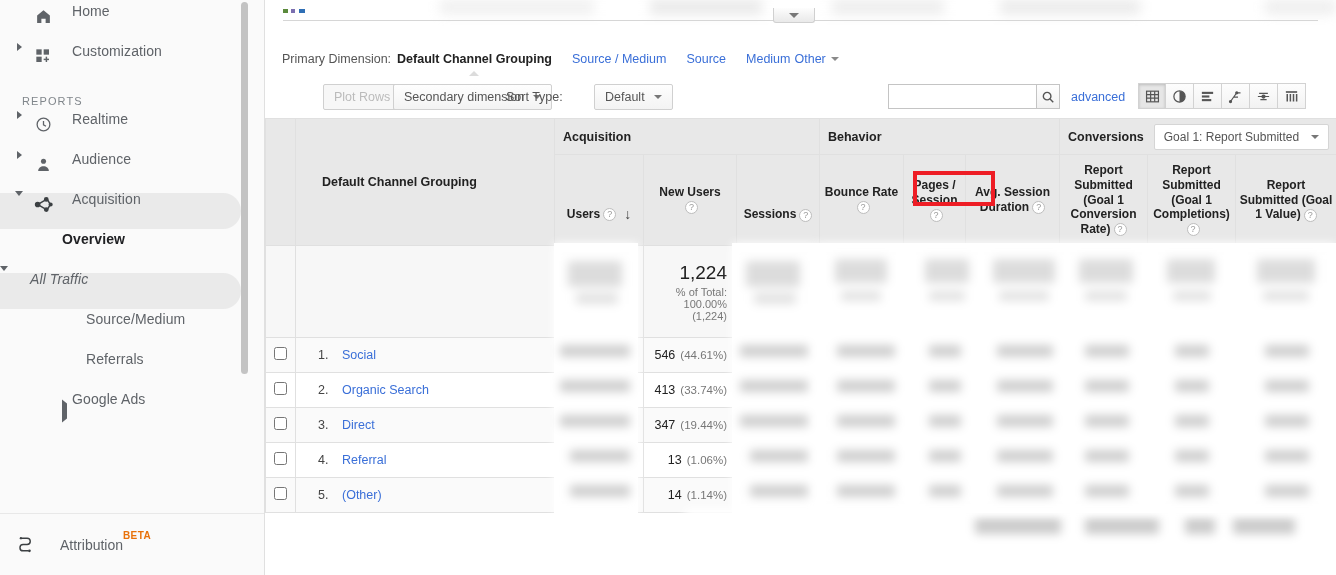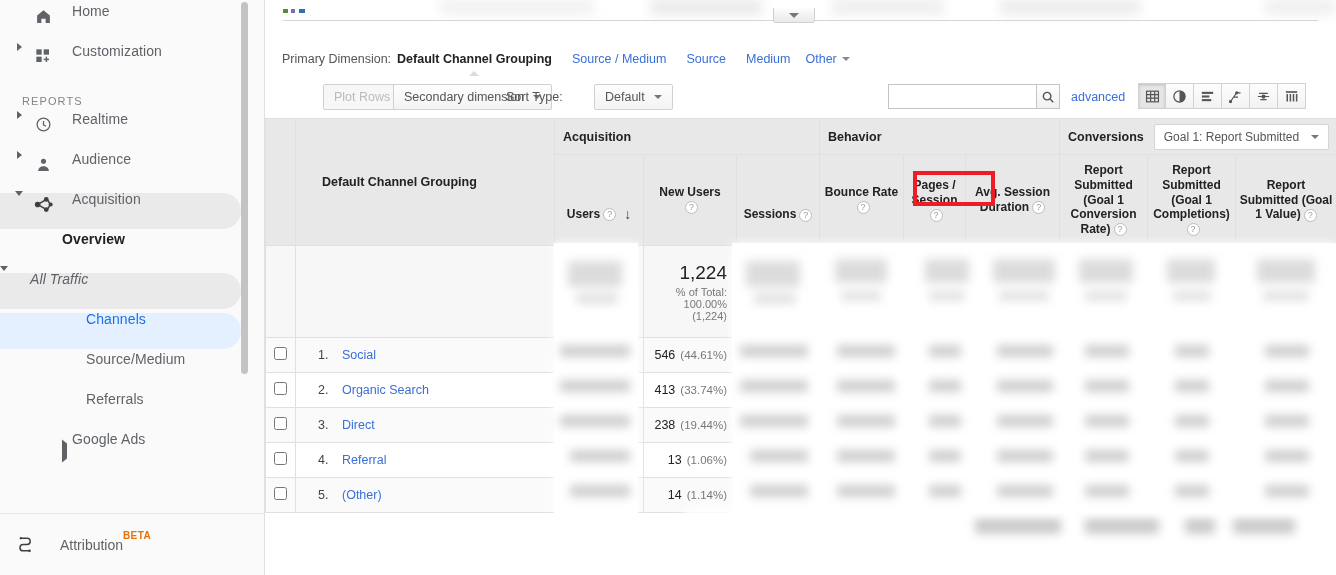--- a/index.html
+++ b/index.html
@@ -147,21 +147,21 @@
   }
   #pd-row .pd-label { color: #555; }
   #pd-row .pd-active { font-weight: bold; color: #222; margin-left: 6px; position: relative; }
   #pd-row .pd-active::after {
     content: ""; position: absolute; left: 50%; bottom: -10px; transform: translateX(-50%);
     width: 0; height: 0;
     border-bottom: 5px solid #dcdcdc;
     border-left: 5px solid transparent; border-right: 5px solid transparent;
   }
   #pd-row a { color: #3a6fd8; text-decoration: none; margin-left: 20px; cursor: pointer; }
-  #pd-row .pd-other { color:#3a6fd8; margin-left: 15px; cursor:pointer; display:flex; align-items:center; gap:5px;}
+  #pd-row .pd-other { color:#3a6fd8; margin-left: 4px; cursor:pointer; display:flex; align-items:center; gap:5px;}
   #pd-row .pd-other .tri { width:0;height:0;border-top:4px solid #8a8a8a;border-left:4px solid transparent;border-right:4px solid transparent; }
 
   
   #toolbar {
     position: absolute; left: 0; top: 76px;
     width: 1071px; height: 42px;
   }
   .btn {
     border: 1px solid #d0d0d0;
     background: linear-gradient(#fefefe,#f3f3f3);
@@ -387,24 +387,20 @@
         <div class="pill"></div>
         <div class="nav-label">Overview</div>
       </div>
 
       <div class="nav-row sub2 sel-gray">
         <div class="pill"></div>
         <div class="sub-caret2"><i class="caret-d"></i></div>
         <div class="nav-label" style="font-style:italic;">All Traffic</div>
       </div>
 
-      <div class="nav-row sub2 sel-blue blue">
-        <div class="pill"></div>
-        <div class="nav-label" style="margin-left:86px;">Channels</div>
-      </div>
 
 
       <div class="nav-row sub2">
         <div class="pill"></div>
         <div class="nav-label" style="margin-left:86px;">Source/Medium</div>
       </div>
 
       <div class="nav-row sub2">
         <div class="pill"></div>
         <div class="nav-label" style="margin-left:86px;">Referrals</div>
@@ -656,21 +652,21 @@
           <td class="row-cell c-num"></td>
         </tr>
 
         <tr class="data-row">
           <td class="row-cell c-check"><input type="checkbox" style=""></td>
           <td class="row-cell c-dim">
             <span class="idx">3.</span><a>Direct</a>
           </td>
           <td class="row-cell c-num"></td>
           <td class="row-cell c-num">
-            <span>238</span><span class="pct">(19.44%)</span>
+            <span>347</span><span class="pct">(19.44%)</span>
           </td>
           <td class="row-cell c-num"></td>
           <td class="row-cell c-num"></td>
           <td class="row-cell c-num"></td>
           <td class="row-cell c-num"></td>
           <td class="row-cell c-num"></td>
           <td class="row-cell c-num"></td>
           <td class="row-cell c-num"></td>
         </tr>
 

